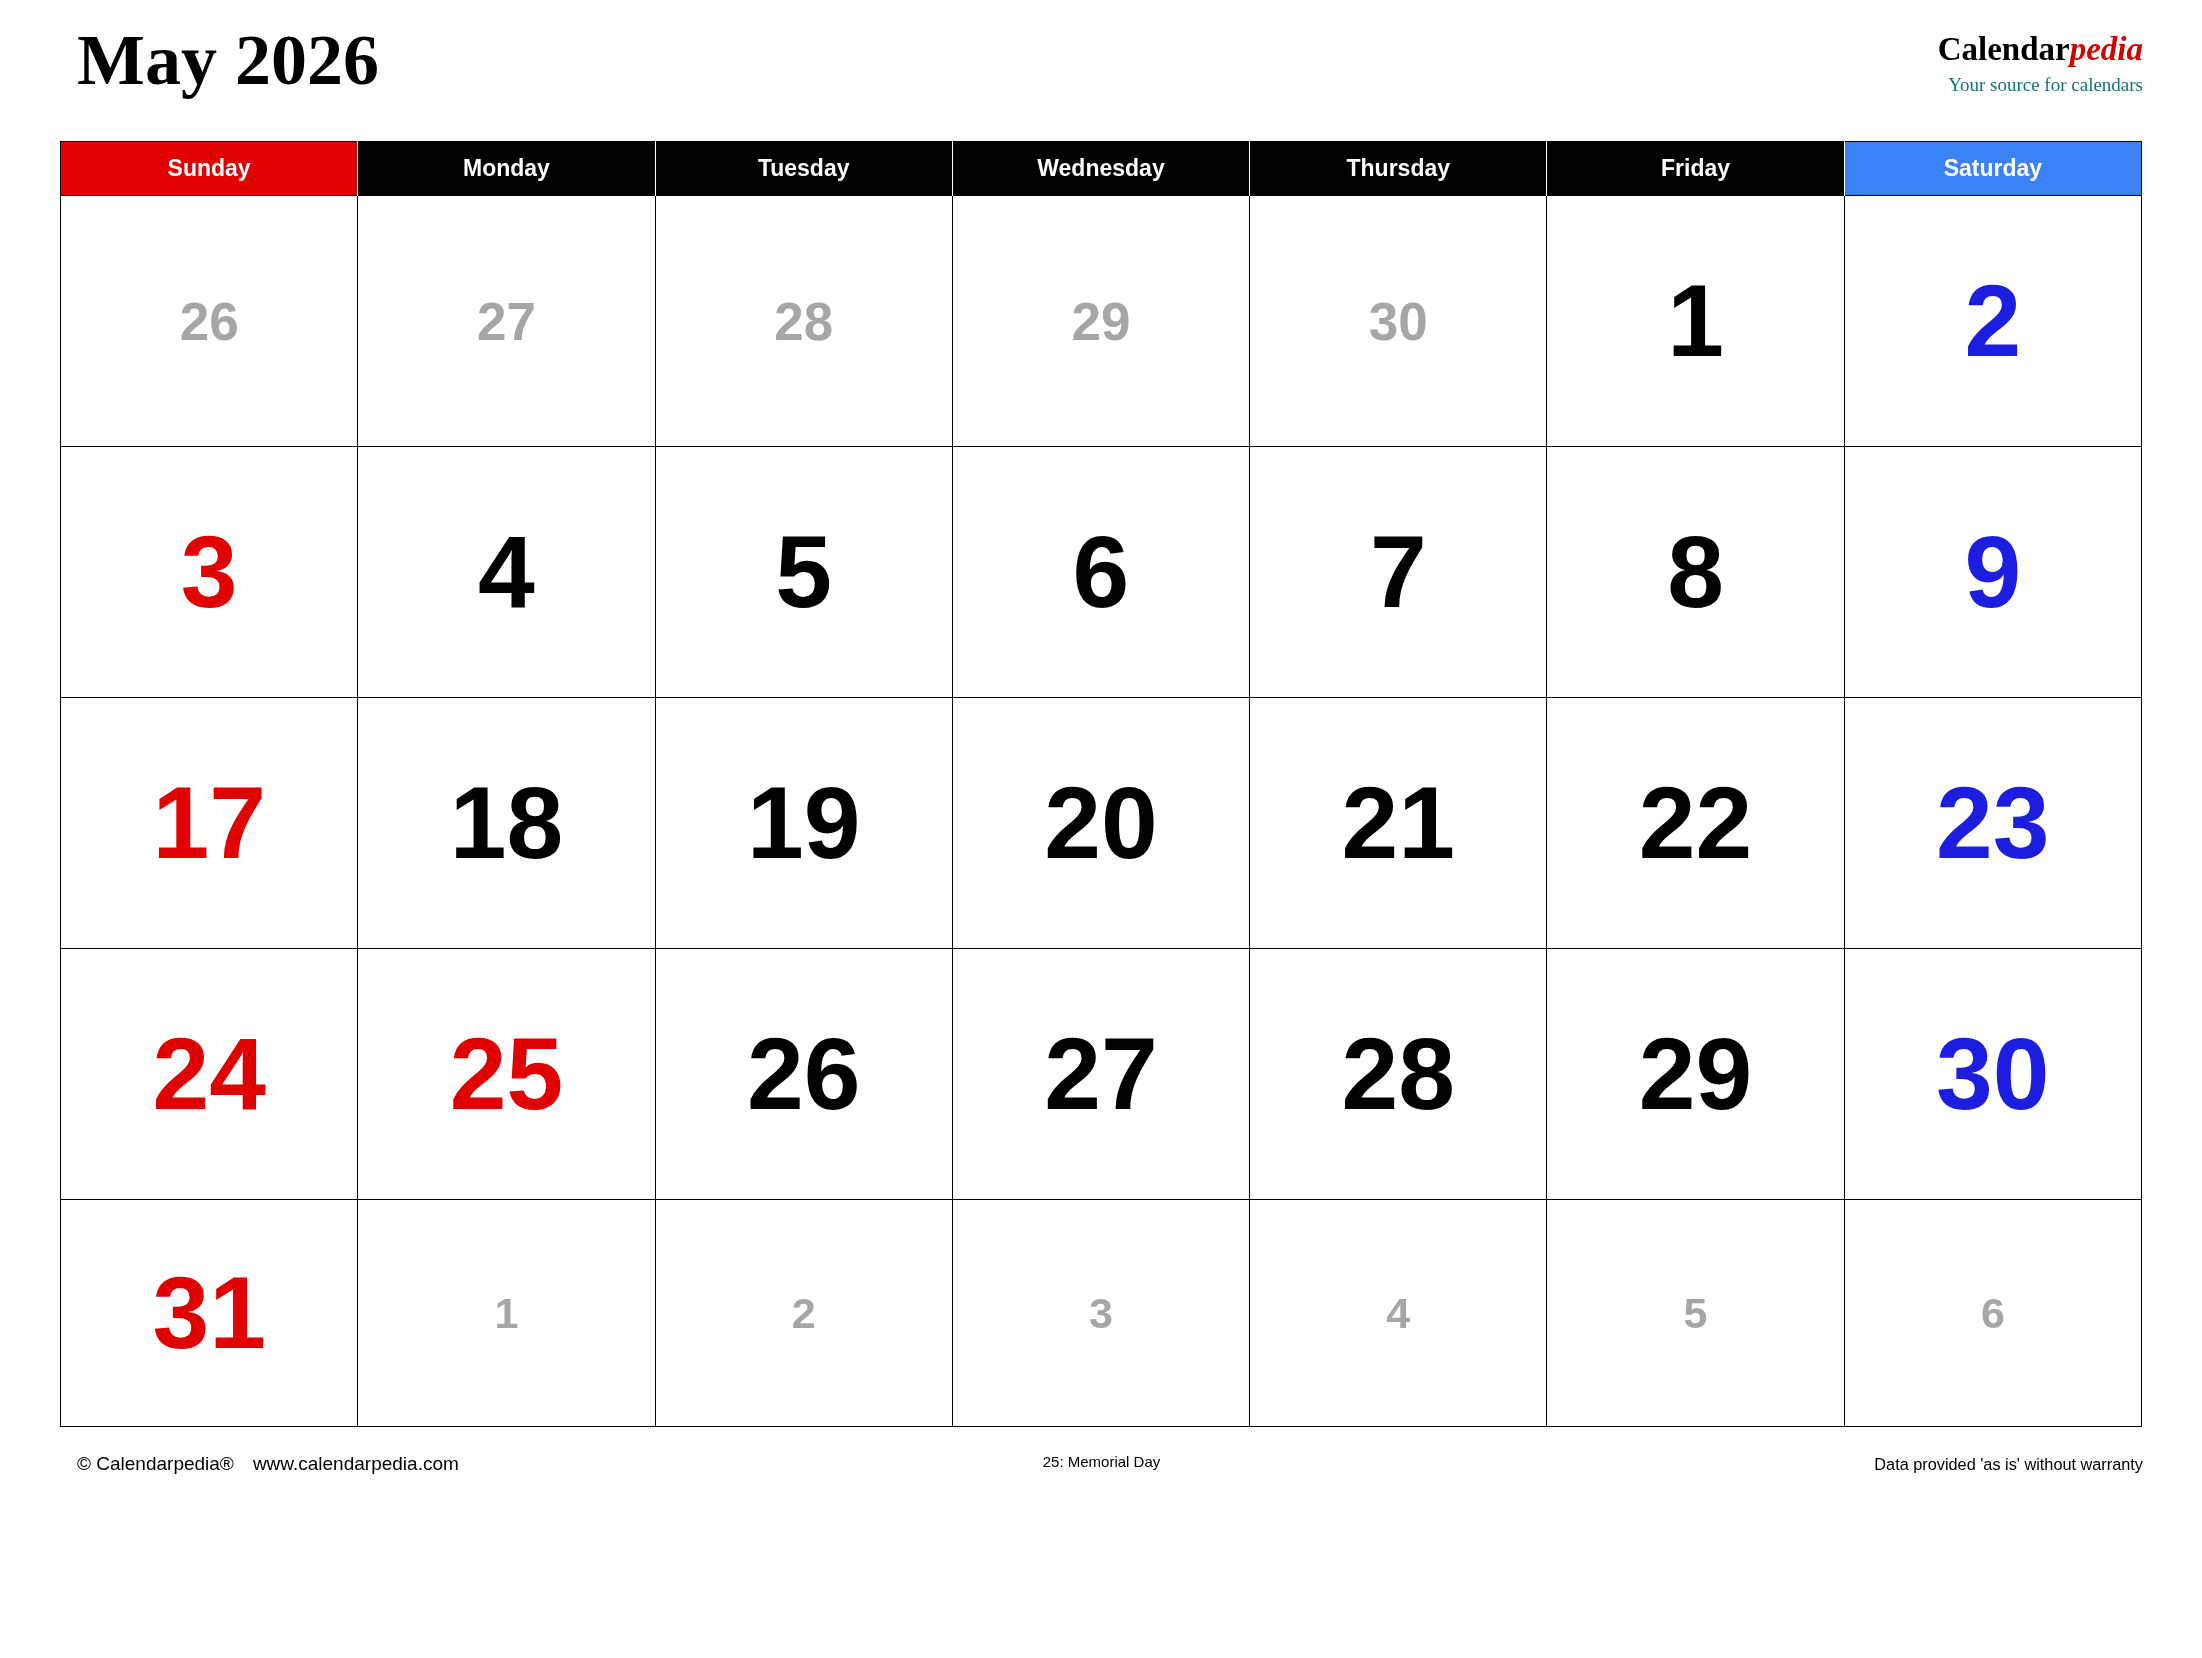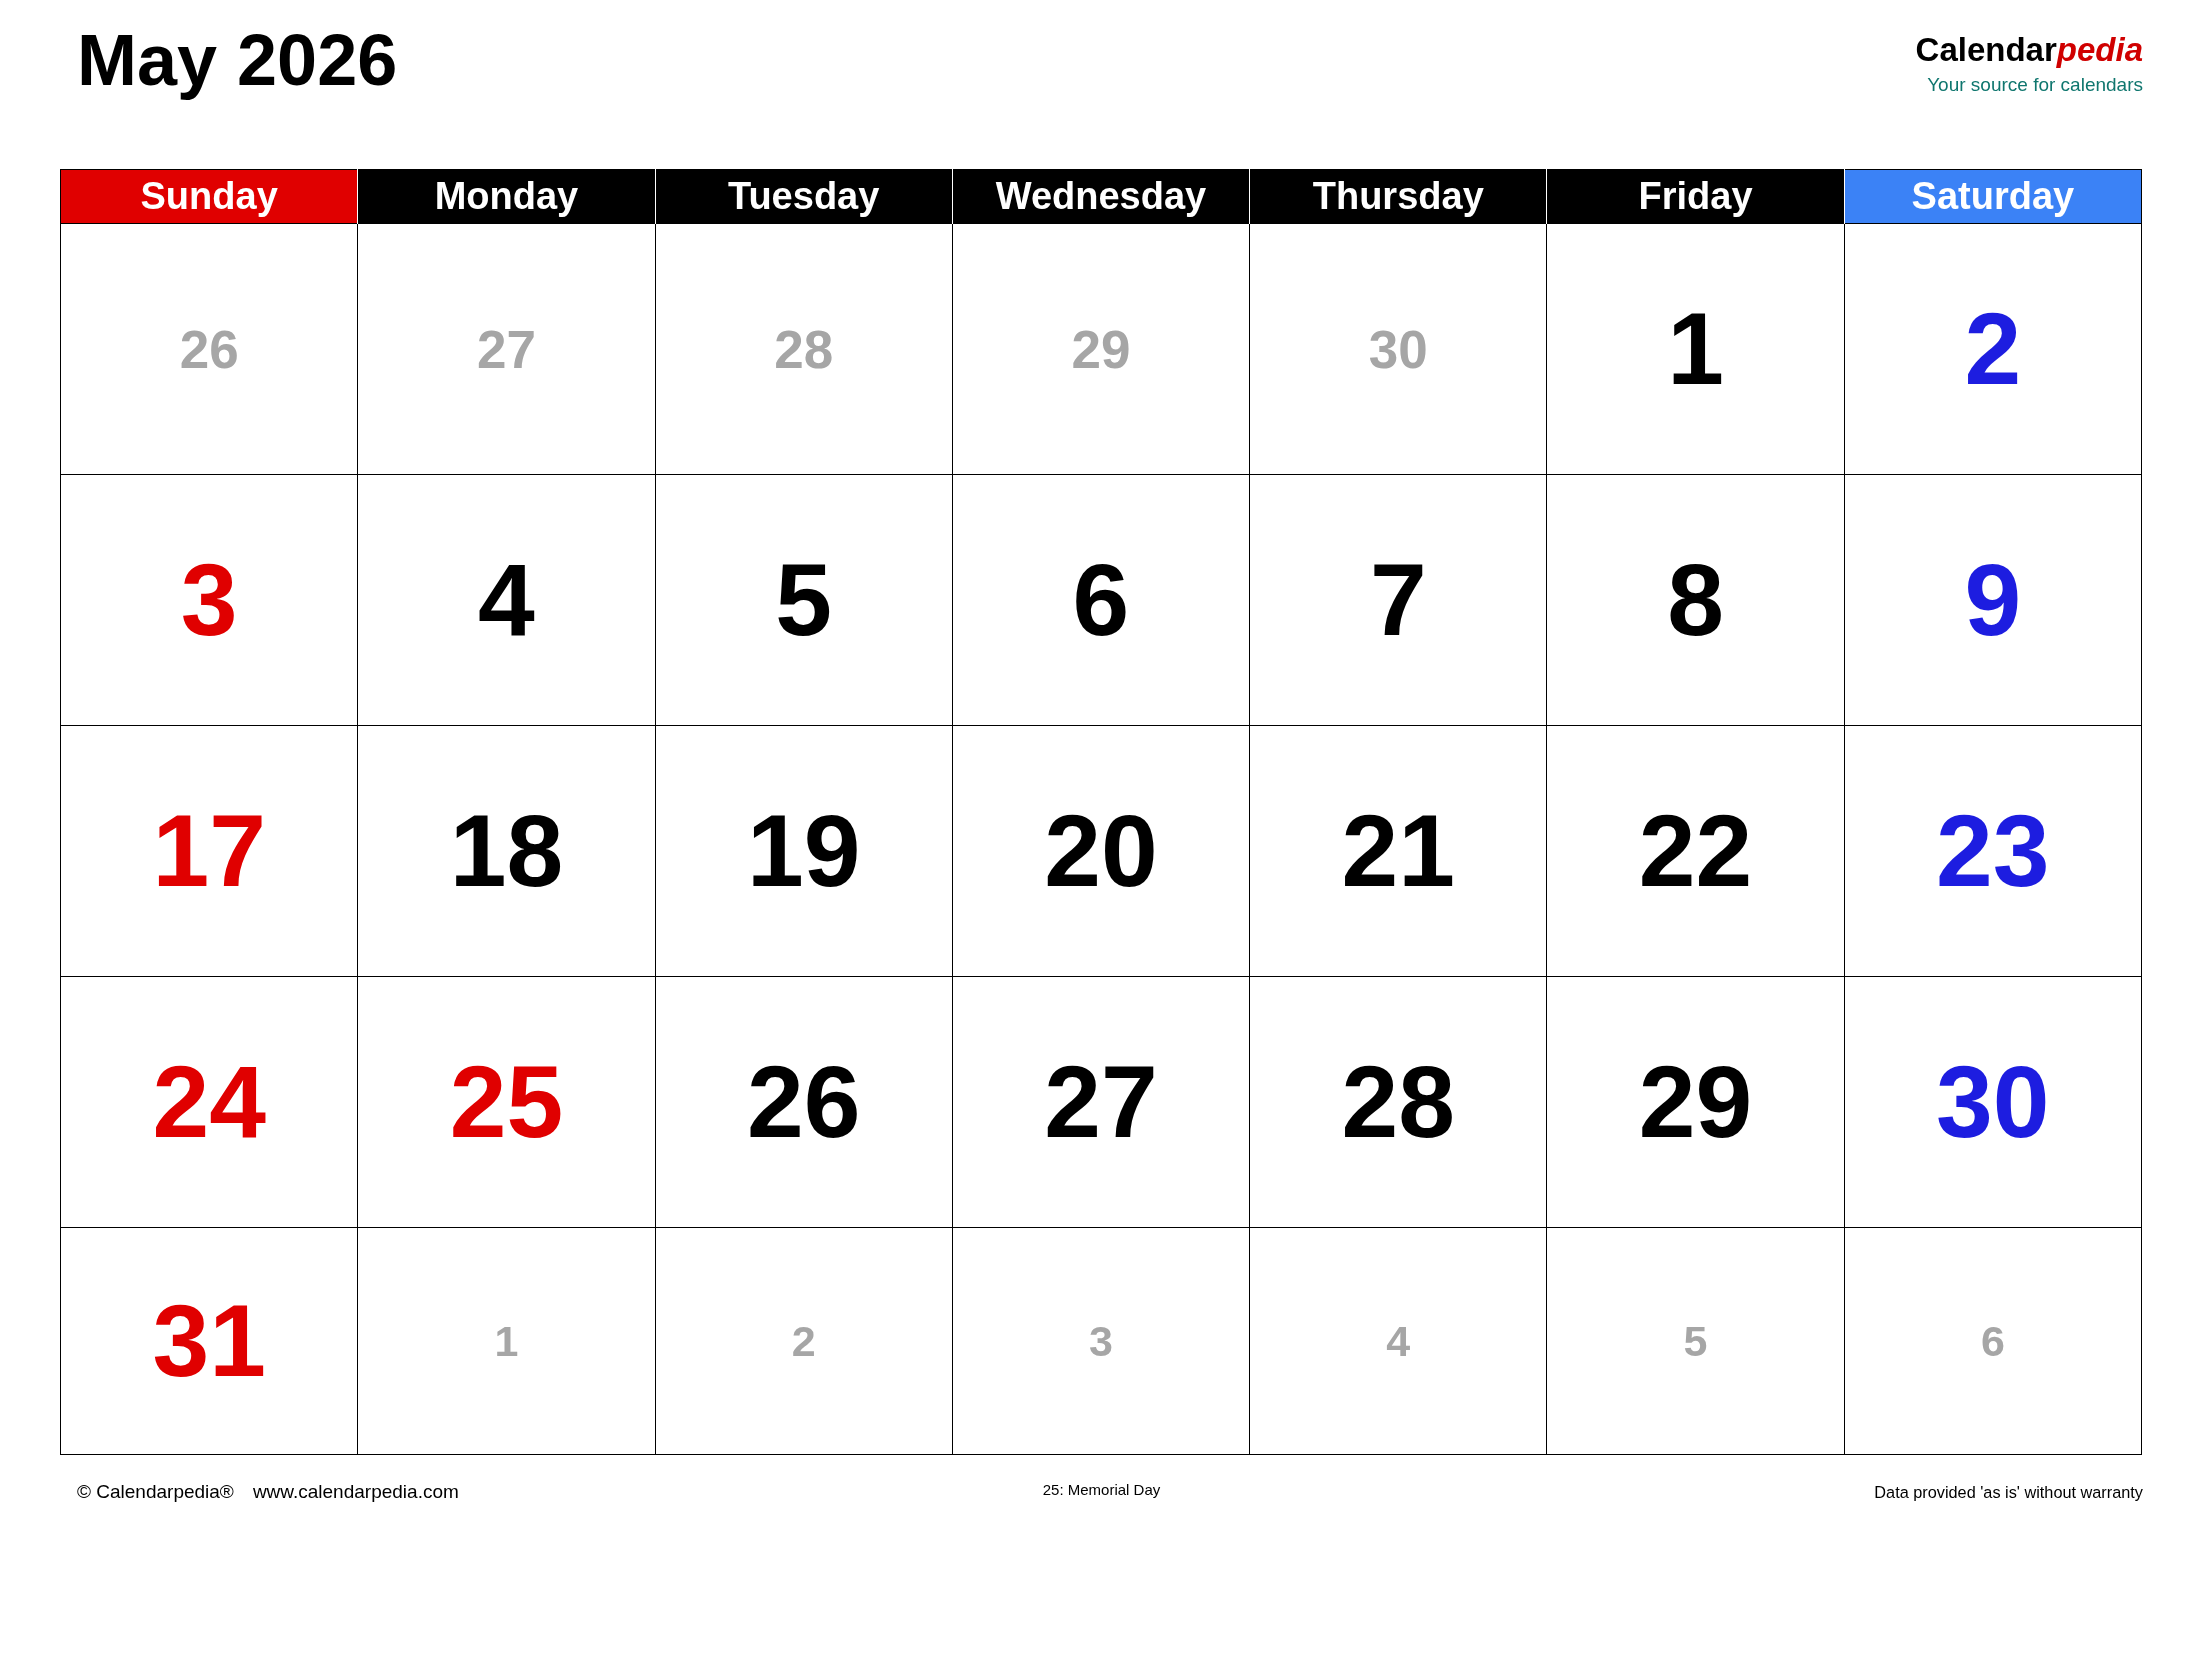--- a/index.html
+++ b/index.html
@@ -17,21 +17,22 @@
     position: relative;
     width: 2203px;
     height: 1659px;
     box-sizing: border-box;
     padding: 0 60px;
   }
 
   
   .header {
     position: relative;
-    height: 169px;
+    height: 141px;
+    font-family: Liberation Serif, serif;
   }
   .month-title {
     position: absolute;
     left: 17px;
     top: 19px;
     font-size: 72px;
     font-weight: bold;
     color: #000000;
     letter-spacing: 0px;
     white-space: nowrap;
@@ -66,21 +67,21 @@
     table-layout: fixed;
     width: 2082px;
     border: 1.7px solid #000000;
   }
   .cal col { width: 297px; }
 
   .cal thead th {
     height: 53px;
     background: #000000;
     color: #ffffff;
-    font-size: 38px;
+    font-size: 23px;
     font-weight: bold;
     vertical-align: middle;
     border-right: 1.7px solid #ffffff;
     padding: 0;
     margin-left: 17px;
   }
   .cal thead th:last-child { border-right: none; }
   .cal thead th.sun { background: #e00000; }
   .cal thead th.sat { background: #3b82f6; }
 

